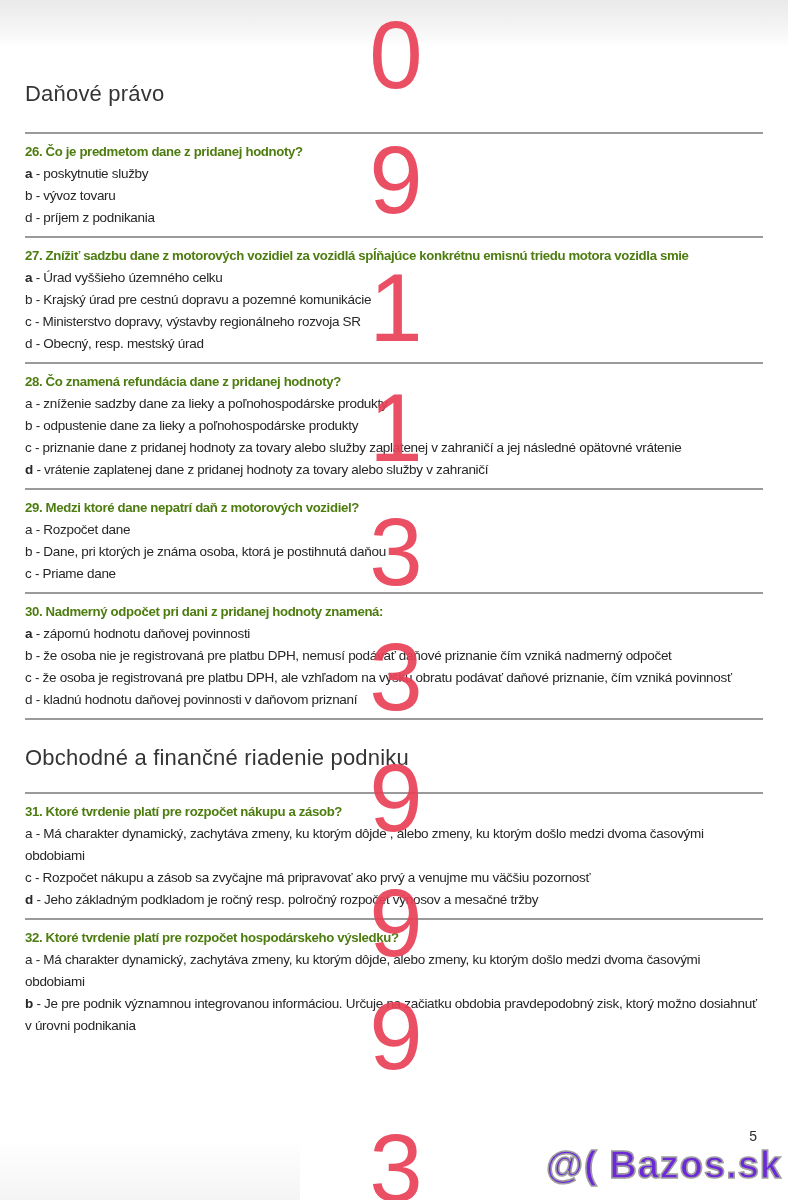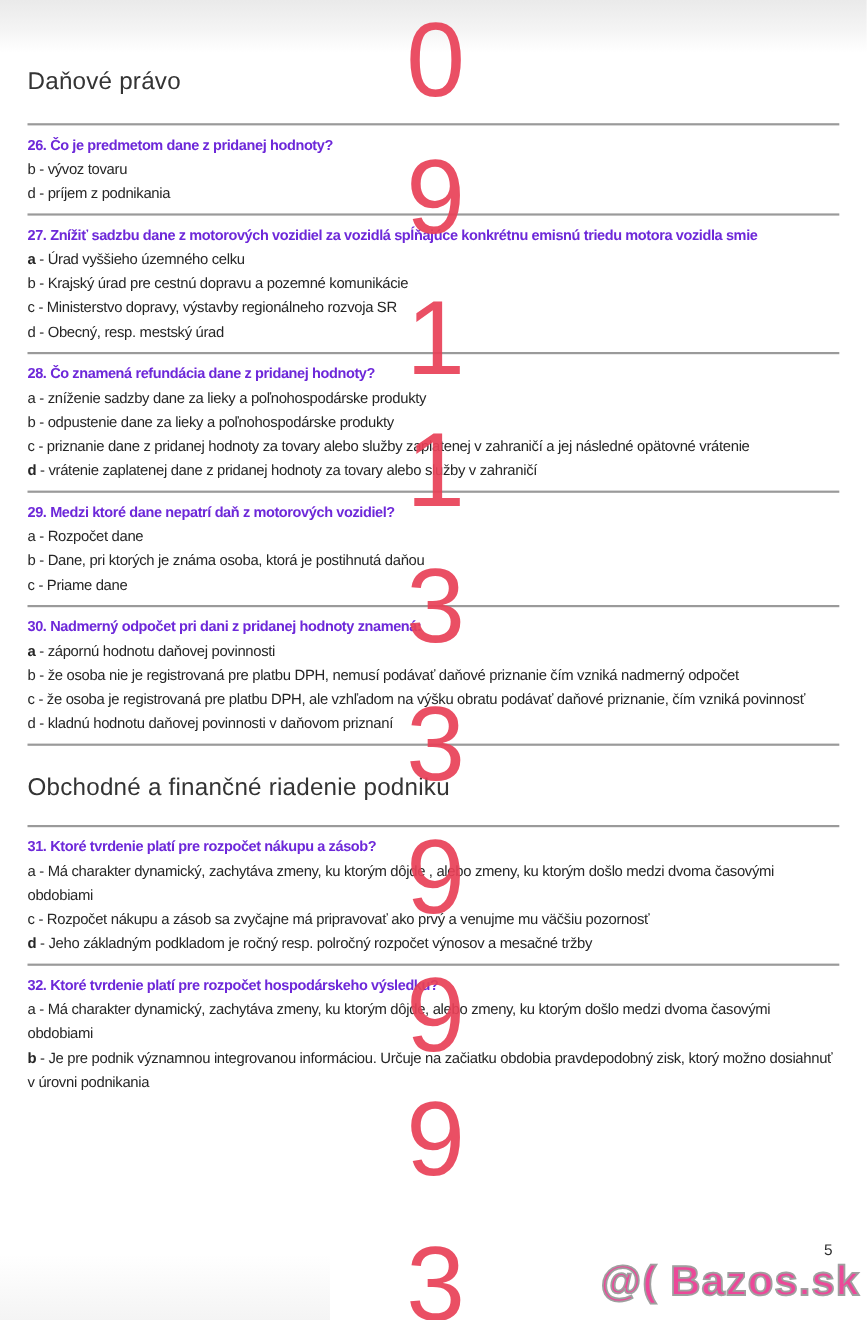--- a/index.html
+++ b/index.html
@@ -22,37 +22,37 @@
     z-index: 0;
   }
   .doc {
     position: absolute; top: 0; left: 25px; right: 25px; z-index: 1;
   }
   .section-title {
     font-size: 22px;
     font-weight: 400;
     color: #343434;
     line-height: 28px;
-    margin-top: 60px;
+    margin-top: 80px;
     letter-spacing: 0.2px;
   }
   .section-title.second { margin-top: 24px; }
   hr.rule {
     border: none;
     border-top: 2px solid #9a9a9a;
     margin: 7px 0;
   }
   hr.rule.after-title { margin-top: 24px; }
   hr.rule.after-title2 { margin-top: 20px; }
   .q-header {
     font-size: 13.2px;
     font-weight: 700;
     line-height: 22px;
     letter-spacing: -0.35px;
-    color: #6d28d9;
+    color: #4d7c0f;
   }
   .answer {
     font-size: 13.5px;
     font-weight: 400;
     line-height: 22px;
     letter-spacing: -0.3px;
     color: #262626;
   }
   .answer .ans-letter.strong { font-weight: 700; }
   .watermark-col {
@@ -72,38 +72,39 @@
   }
   .page-number {
     position: absolute; top: 1128px; right: 31px;
     font-size: 14px; color: #2e2e2e; z-index: 2;
   }
   .bazos-watermark {
     position: absolute; top: 1144px; right: 6px;
     font-size: 38px;
     font-weight: 700;
     letter-spacing: 1px;
-    color: #ec4899;
+    color: #6d28d9;
     -webkit-text-stroke: 1.6px #9f9f9f;
     text-shadow: 0 0 1px #bdbdbd;
     z-index: 4;
     font-family: "Liberation Sans", sans-serif;
   }
 </style>
 </head>
 <body>
 
 <div class="top-shade"></div>
 <div class="bottom-shade"></div>
 
 <div class="doc" id="doc-content">
     <div class="section-title">Daňové právo</div>
     <hr class="rule after-title">
     <div class="question">
       <p class="q-header">26. Čo je predmetom dane z pridanej hodnoty?</p>
+      <p class="answer"><span class="ans-letter strong">a</span> - <span>poskytnutie služby</span></p>
       <p class="answer"><span class="ans-letter">b</span> - <span>vývoz tovaru</span></p>
       <p class="answer"><span class="ans-letter">d</span> - <span>príjem z podnikania</span></p>
     </div>
     <hr class="rule">
     <div class="question">
       <p class="q-header">27. Znížiť sadzbu dane z motorových vozidiel za vozidlá spĺňajúce konkrétnu emisnú triedu motora vozidla smie</p>
       <p class="answer"><span class="ans-letter strong">a</span> - <span>Úrad vyššieho územného celku</span></p>
       <p class="answer"><span class="ans-letter">b</span> - <span>Krajský úrad pre cestnú dopravu a pozemné komunikácie</span></p>
       <p class="answer"><span class="ans-letter">c</span> - <span>Ministerstvo dopravy, výstavby regionálneho rozvoja SR</span></p>
       <p class="answer"><span class="ans-letter">d</span> - <span>Obecný, resp. mestský úrad</span></p>

